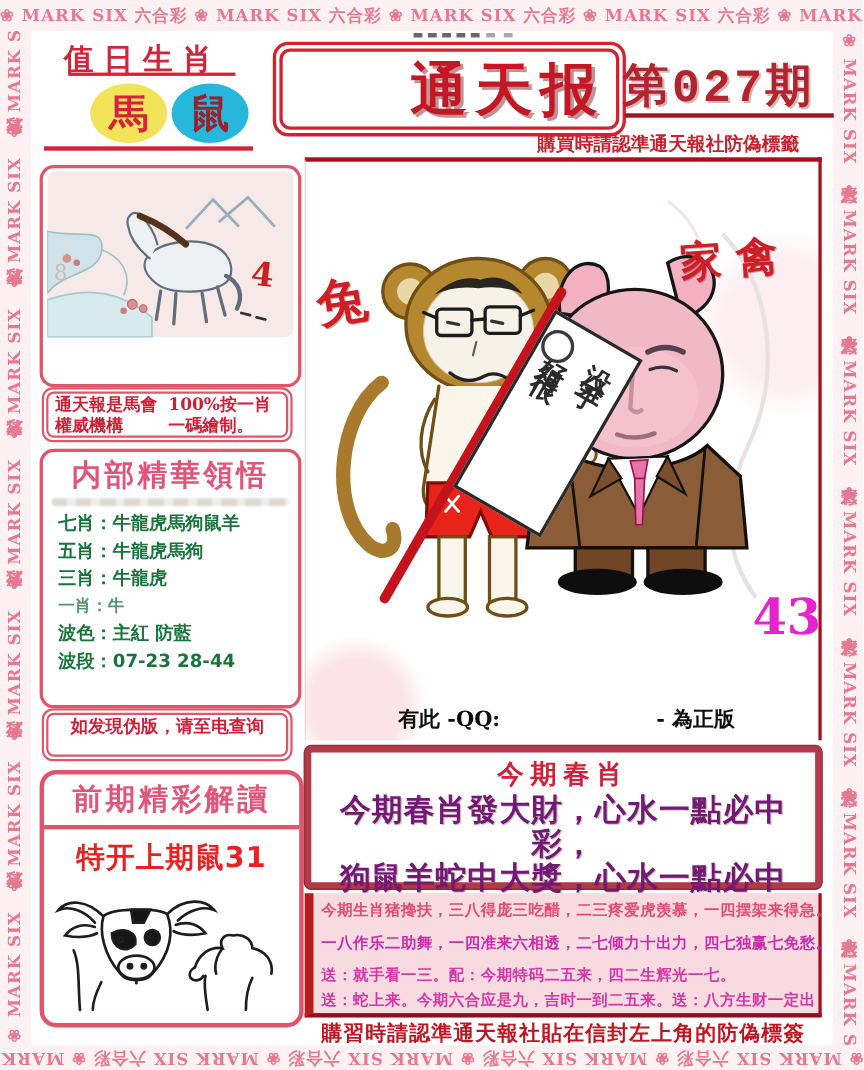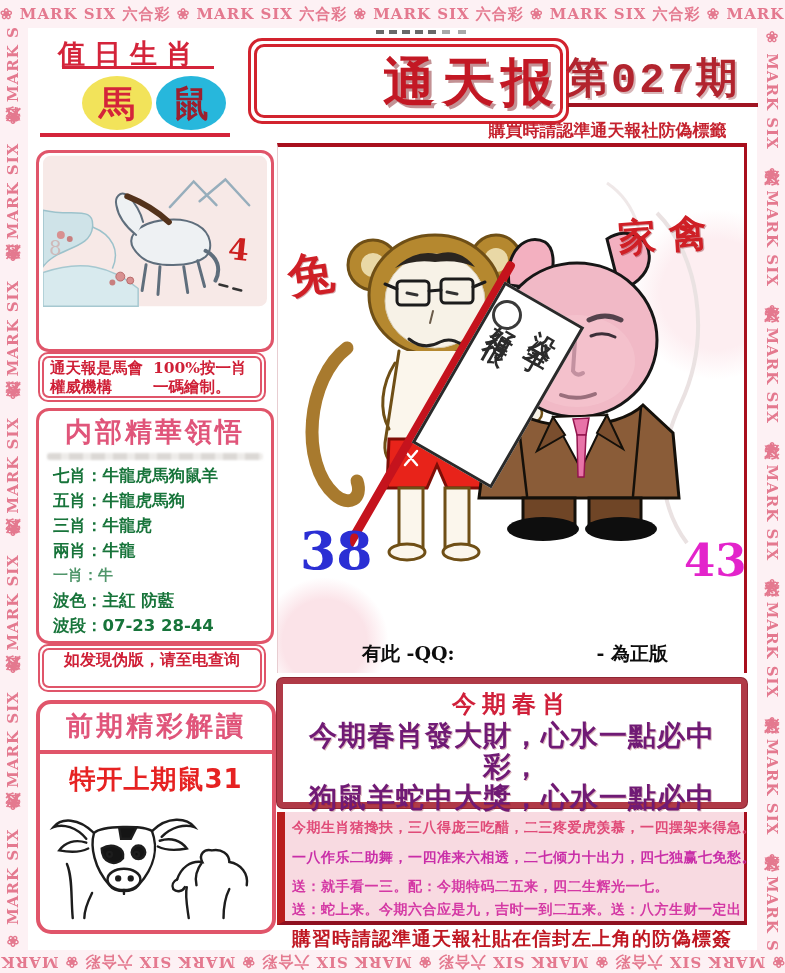--- a/index.html
+++ b/index.html
@@ -18,21 +18,21 @@
               letter-spacing:9px;font-family:"DejaVu Serif",serif;}
   .duty-underline{left:62px;top:66px;width:152px;height:3px;background:#d4243a;}
   .zodiac-ellipse{width:70px;height:54px;border-radius:50%;text-align:center;line-height:54px;
                   font-size:36px;font-weight:bold;font-family:"DejaVu Serif",serif;}
   #z1{left:82px;top:76px;background:#f2e35a;color:#d4243a;}
   #z2{left:156px;top:76px;background:#27b7dc;color:#9c1f2e;}
   .duty-underline2{left:40px;top:133px;width:190px;height:4px;background:#d4243a;}
   .title-box{left:248px;top:38px;width:315px;height:80px;border:3px solid #d2232e;border-radius:14px;}
   .title-box-inner{position:absolute;left:3px;top:3px;right:3px;bottom:3px;border:3px solid #d2232e;
                    border-radius:10px;text-align:right;}
-  .paper-title{display:block;margin-top:2px;font-size:52px;line-height:66px;font-weight:bold;
+  .paper-title{display:block;margin-top:2px;padding-right:10px;font-size:52px;line-height:66px;font-weight:bold;
                color:#c31824;letter-spacing:7px;font-family:"DejaVu Serif",serif;
                text-shadow:3px 3px 0 rgba(122,10,18,.45);}
   .issue-no{left:566px;top:50px;width:196px;font-size:42px;font-weight:bold;color:#b2242e;
             letter-spacing:3px;font-family:Liberation Mono, monospace;text-shadow:2px 2px 0 rgba(122,10,18,.3);}
   .issue-underline{left:568px;top:103px;width:190px;height:4px;background:#a01522;}
   .buy-notice{left:455px;top:119px;width:305px;text-align:center;font-size:17px;font-weight:bold;
               color:#c5222e;font-family:"DejaVu Serif",serif;}
   .dash1{left:376px;top:30px;width:60px;border-top:4px dashed #2a2a2a;opacity:.7;}
   .dash2{left:442px;top:30px;width:24px;border-top:4px dashed #2a2a2a;opacity:.4;}
   
@@ -160,21 +160,20 @@
     </div>
   </div>
 
   <div id="box-essence" class="abs lbox">
     <div class="essence-title">内部精華領悟</div>
     <div class="smudge"></div>
     <div class="essence-list">
       <div class="essence-row"><span>七肖：</span><span>牛龍虎馬狗鼠羊</span></div>
       <div class="essence-row"><span>五肖：</span><span>牛龍虎馬狗</span></div>
       <div class="essence-row"><span>三肖：</span><span>牛龍虎</span></div>
-      <div class="essence-row"><span>兩肖：</span><span>牛龍</span></div>
       <div class="essence-row faded"><span>一肖：</span><span>牛</span></div>
       <div class="essence-row"><span>波色：</span><span>主紅 防藍</span></div>
       <div class="essence-row"><span>波段：</span><span>07-23 28-44</span></div>
     </div>
   </div>
 
   <div id="box-fake" class="abs">
     <div class="dbox-inner">
       <div class="fake-line">如发現伪版，请至电查询</div>
     </div>
@@ -269,21 +268,20 @@
   <div class="abs zlabel" id="zlabel-left">兔</div>
   <div class="abs zlabel" id="zlabel-right">家禽</div>
 
   <div class="abs pole"></div>
   <div class="abs banner">
     <span class="col left">好得很</span>
     <span class="col right">没分手</span>
   </div>
   <div class="abs knob"></div>
 
-  <div class="abs num" id="num-blue">38</div>
   <div class="abs num" id="num-mag">43</div>
 
   <div class="abs qq-line">
     <span>有此 -QQ:</span>
     <span>- 為正版</span>
   </div>
 
   <div id="tipbox" class="abs">
     <div class="tip-title">今期春肖</div>
     <div class="tip-line">今期春肖發大財，心水一點必中彩，</div>

